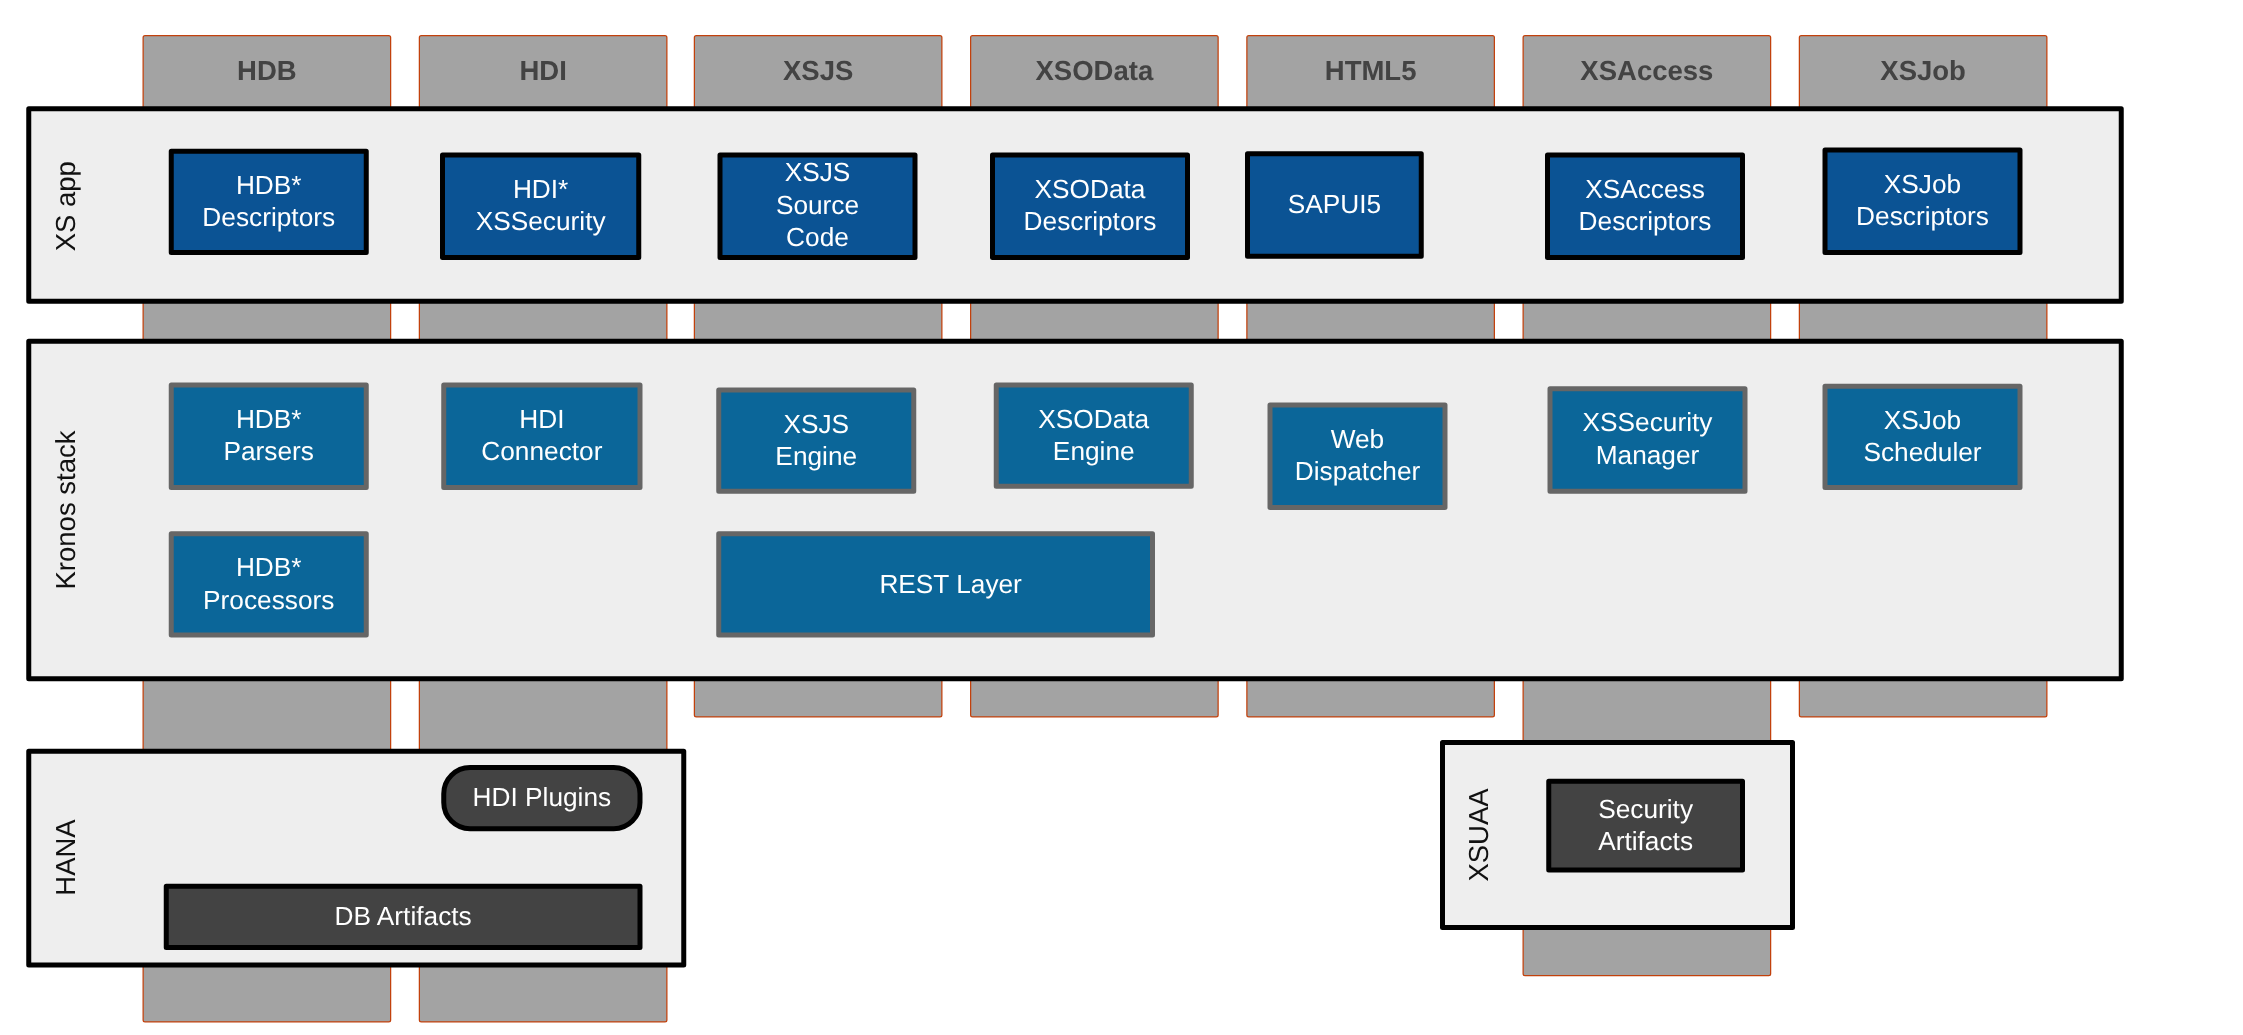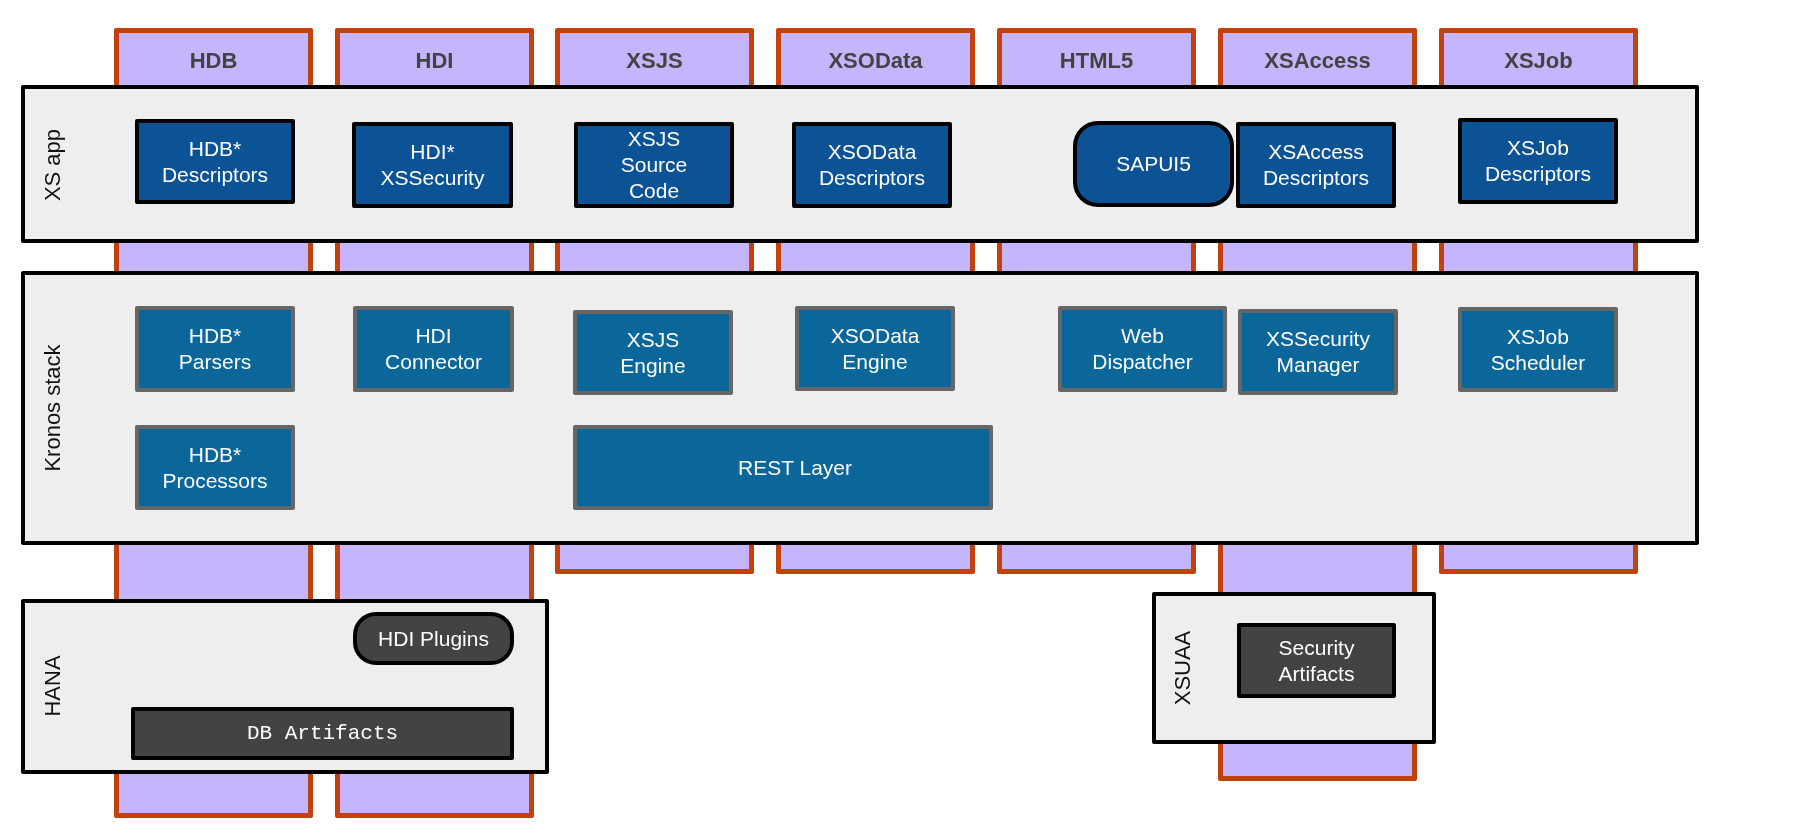--- a/index.html
+++ b/index.html
@@ -1,18 +1,18 @@
 <!DOCTYPE html>
 <html><head>
 <meta charset="utf-8">
 <style>
   html, body { margin: 0; padding: 0; background: #ffffff; }
   body { width: 1794px; height: 828px; position: relative; overflow: hidden;
          font-family: "Liberation Sans", sans-serif; }
-  .col { position: absolute; background: #c4b5fd; border: 5px solid #c2410c;
+  .col { position: absolute; background: #a3a3a3; border: 1px solid #c2410c;
          box-sizing: border-box; border-radius: 2px; }
   .col-label { position: absolute; top: 0; left: 0; right: 0; height: 55px;
                display: flex; align-items: center; justify-content: center;
                font-weight: bold; font-size: 22px; color: #434343; }
   .layer { position: absolute; background: #eeeeee; border: 4px solid #000000;
            box-sizing: border-box; border-radius: 2px; }
   .layer-label { position: absolute; font-size: 22px; color: #111111;
                  transform: translate(-50%, -50%) rotate(-90deg);
                  white-space: nowrap; }
   .box { position: absolute; box-sizing: border-box; border-radius: 2px;
@@ -52,47 +52,47 @@
 <div class="layer-label" style="left:53px; top:165px;">XS app</div>
 <div class="box app" style="left:135px; top:119px; width:160px; height:85px;">HDB*
 Descriptors</div>
 <div class="box app" style="left:352px; top:122px; width:161px; height:86px;">HDI*
 XSSecurity</div>
 <div class="box app" style="left:574px; top:122px; width:160px; height:86px;">XSJS
 Source
 Code</div>
 <div class="box app" style="left:792px; top:122px; width:160px; height:86px;">XSOData
 Descriptors</div>
-<div class="box app" style="left:1073px; top:121px; width:161px; height:86px;border-radius:25px;">SAPUI5</div>
+<div class="box app" style="left:996px; top:121px; width:143px; height:86px;">SAPUI5</div>
 <div class="box app" style="left:1236px; top:122px; width:160px; height:86px;">XSAccess
 Descriptors</div>
 <div class="box app" style="left:1458px; top:118px; width:160px; height:86px;">XSJob
 Descriptors</div>
 
 <div class="layer" style="left:21px; top:271px; width:1678px; height:274px;"></div>
 <div class="layer-label" style="left:53px; top:408px;">Kronos stack</div>
 <div class="box kronos" style="left:135px; top:306px; width:160px; height:86px;">HDB*
 Parsers</div>
 <div class="box kronos" style="left:353px; top:306px; width:161px; height:86px;">HDI
 Connector</div>
 <div class="box kronos" style="left:573px; top:310px; width:160px; height:85px;">XSJS
 Engine</div>
 <div class="box kronos" style="left:795px; top:306px; width:160px; height:85px;">XSOData
 Engine</div>
-<div class="box kronos" style="left:1014px; top:306px; width:169px; height:86px;margin-left:44px;">Web
+<div class="box kronos" style="left:1014px; top:322px; width:144px; height:86px;">Web
 Dispatcher</div>
 <div class="box kronos" style="left:1238px; top:309px; width:160px; height:86px;">XSSecurity
 Manager</div>
 <div class="box kronos" style="left:1458px; top:307px; width:160px; height:85px;">XSJob
 Scheduler</div>
 <div class="box kronos" style="left:135px; top:425px; width:160px; height:85px;">HDB*
 Processors</div>
-<div class="box kronos" style="left:573px; top:425px; width:420px; height:85px;padding-left:24px;">REST Layer</div>
+<div class="box kronos" style="left:573px; top:425px; width:351px; height:85px;padding-left:24px;">REST Layer</div>
 
 <div class="layer" style="left:21px; top:599px; width:528px; height:175px;"></div>
 <div class="layer-label" style="left:53px; top:686px;">HANA</div>
 <div class="box store" style="left:353px; top:612px; width:161px; height:53px;border-radius:23px;">HDI Plugins</div>
-<div class="box store" style="left:131px; top:707px; width:383px; height:53px;font-family:Liberation Mono, monospace;">DB Artifacts</div>
+<div class="box store" style="left:131px; top:707px; width:383px; height:53px;">DB Artifacts</div>
 
 <div class="layer" style="left:1152px; top:592px; width:284px; height:152px;"></div>
 <div class="layer-label" style="left:1183px; top:668px;">XSUAA</div>
 <div class="box store" style="left:1237px; top:623px; width:159px; height:75px;">Security
 Artifacts</div>
 
 </body></html>

